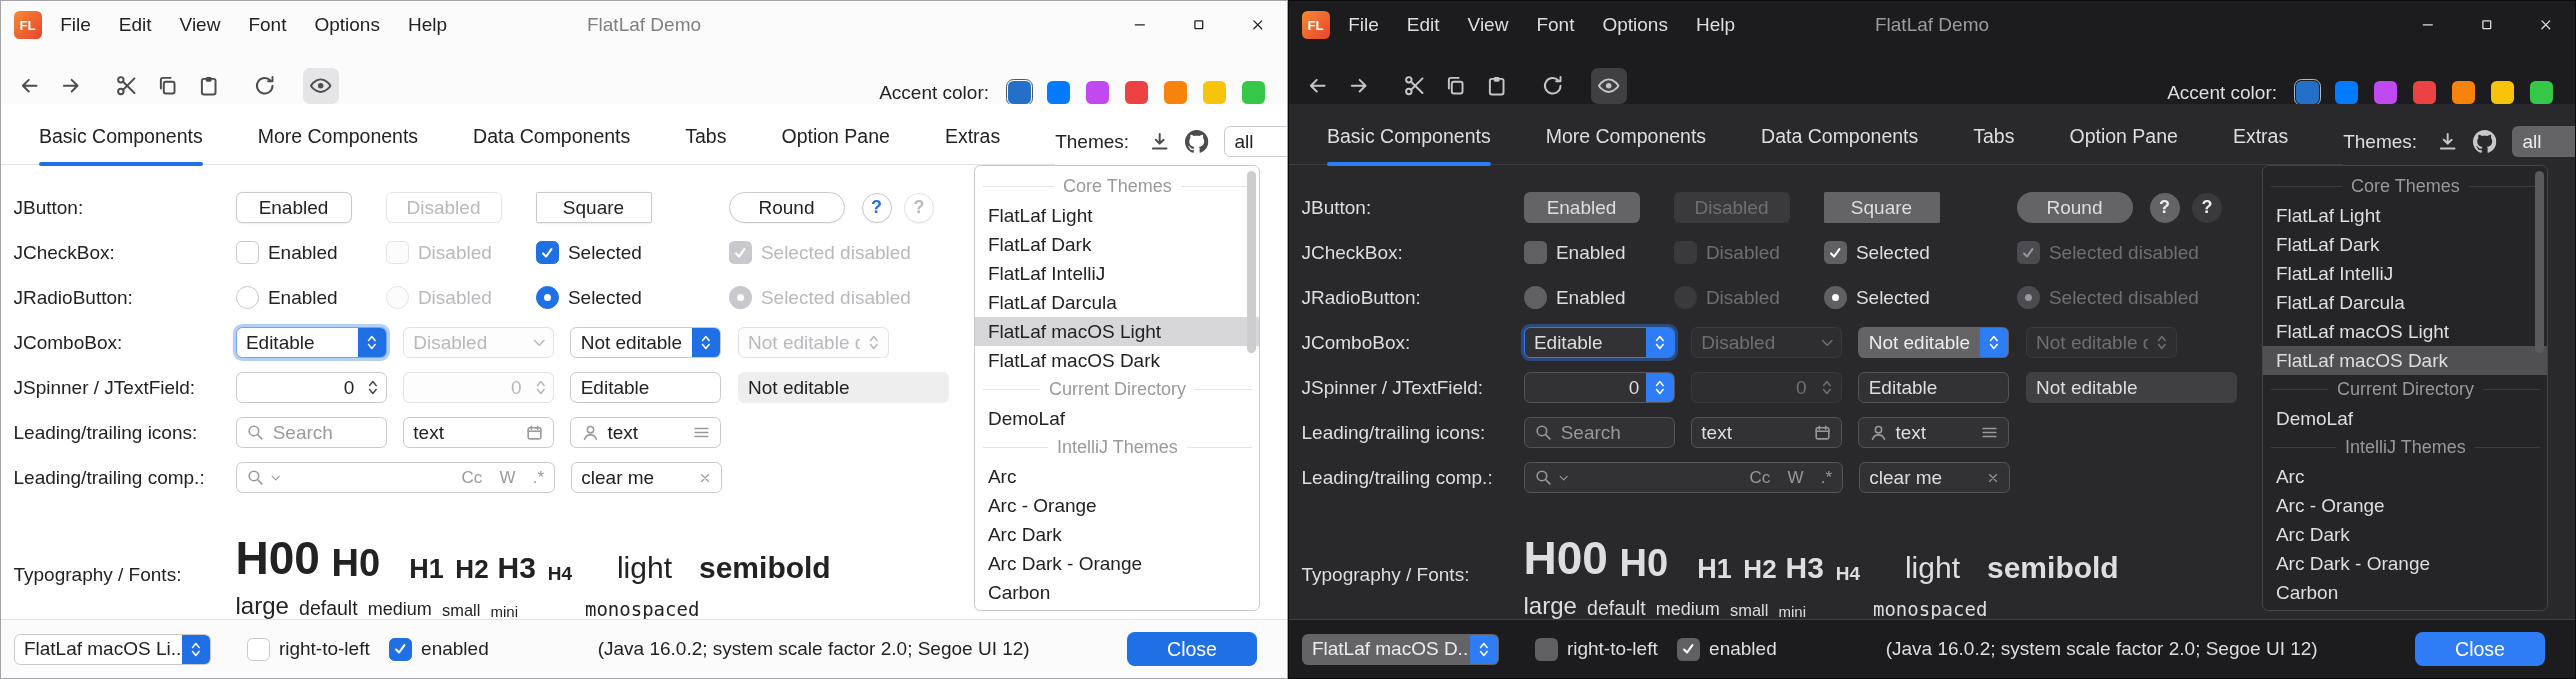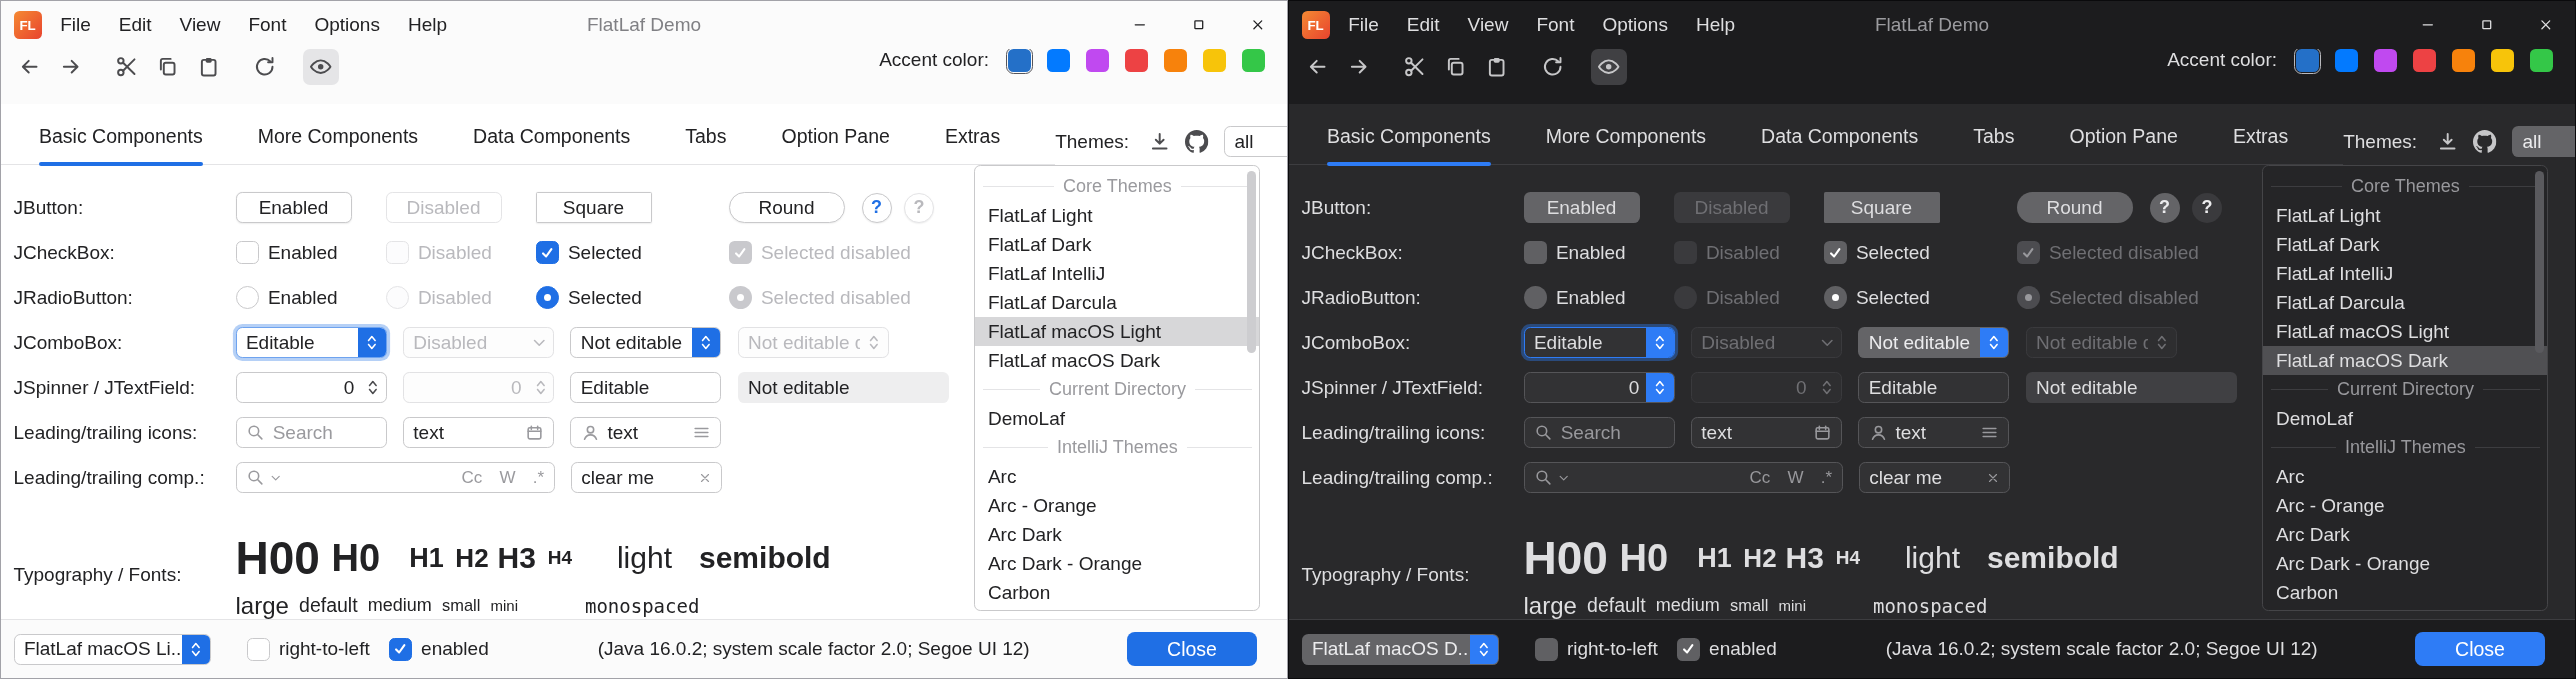--- a/index.html
+++ b/index.html
@@ -26,21 +26,21 @@
   
   .titlebar{height:48px;background:var(--chrome);display:flex;align-items:center;padding-left:12.5px;position:relative;flex:0 0 auto}
   .app-icon{width:28px;height:28px;border-radius:5.5px;background:linear-gradient(135deg,#f58a33,#e8432e);color:#fff;font-weight:bold;font-size:13.3px;display:flex;align-items:center;justify-content:center;flex:0 0 auto}
   .menubar{display:flex;margin-left:4.7px;height:100%}
   .menu-item{padding:0 14px;font-size:19px;color:var(--fg);display:flex;align-items:center}
   .win-title{position:absolute;left:50%;transform:translateX(-50%);font-size:19px;color:var(--title);white-space:nowrap}
   .win-controls{margin-left:auto;display:flex;height:100%}
   .win-btn{width:59px;height:100%;display:flex;align-items:center;justify-content:center;color:var(--fg)}
 
   
-  .toolbar{height:55px;background:var(--chrome);display:flex;align-items:flex-start;padding:0 22px 0 11px;flex:0 0 auto}
+  .toolbar{height:55px;background:var(--chrome);display:flex;align-items:flex-end;padding:0 22px 0 11px;flex:0 0 auto}
   .tool-btn{width:36px;height:36px;border-radius:7px;display:flex;align-items:center;justify-content:center;color:var(--icon);margin-right:4.7px}
   .tool-btn.toggled{background:var(--toggle)}
   .tool-gap{width:15.6px}
   .accent-label{margin-left:auto;font-size:19px;color:var(--fg);margin-right:3.1px;white-space:nowrap}
   .swatch{width:23.4px;height:23.4px;border-radius:5.5px;margin-left:15.6px;flex:0 0 auto}
   .swatch.selected{outline:1.6px solid #55555a;outline-offset:1.6px}
   .window.dark .swatch.selected{outline-color:#b9b9bd}
 
   
   .tabrow{height:61px;background:var(--bg);display:flex;align-items:flex-end;padding-right:26.6px;flex:0 0 auto}
@@ -122,21 +122,21 @@
   .row-checks .cb-group.last{width:auto}
   .row-combos .combo{width:151px;margin-right:16.4px}
   .row-spin .spinner{margin-right:16.4px}
   .row-spin .tfield{width:151px;margin-right:16.4px}
   .row-spin .tfield.readonly{width:211px}
   .row-icons .tfield{width:151px;margin-right:16.4px}
   .row-comp .tfield.wide-search{width:319px;margin-right:16.4px}
   .row-comp .tfield.clearfield{width:151px}
 
   .row-typo{height:auto;margin-top:31px;align-items:center}
-  .typo-line{display:flex;align-items:center;color:var(--fg)}
+  .typo-line{display:flex;align-items:flex-end;color:var(--fg)}
   .typo-line+.typo-line{margin-top:6.3px}
   .h00{font-size:46px;font-weight:bold}
   .h0{font-size:38px;font-weight:bold;margin-left:11.7px}
   .h1{font-size:27px;font-weight:bold;margin-left:29px}
   .h2{font-size:26px;font-weight:bold;margin-left:11.7px}
   .h3{font-size:30px;font-weight:bold;margin-left:9px}
   .h4{font-size:19px;font-weight:bold;margin-left:11.7px}
   .t-light{font-size:30px;font-weight:300;margin-left:45px}
   .t-semibold{font-size:30px;font-weight:600;margin-left:27px}
   .t-large{font-size:24px}

